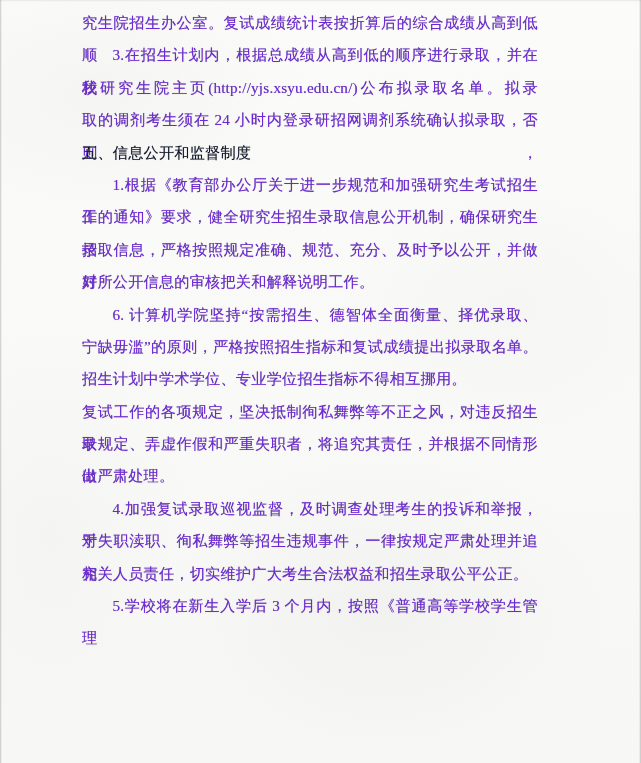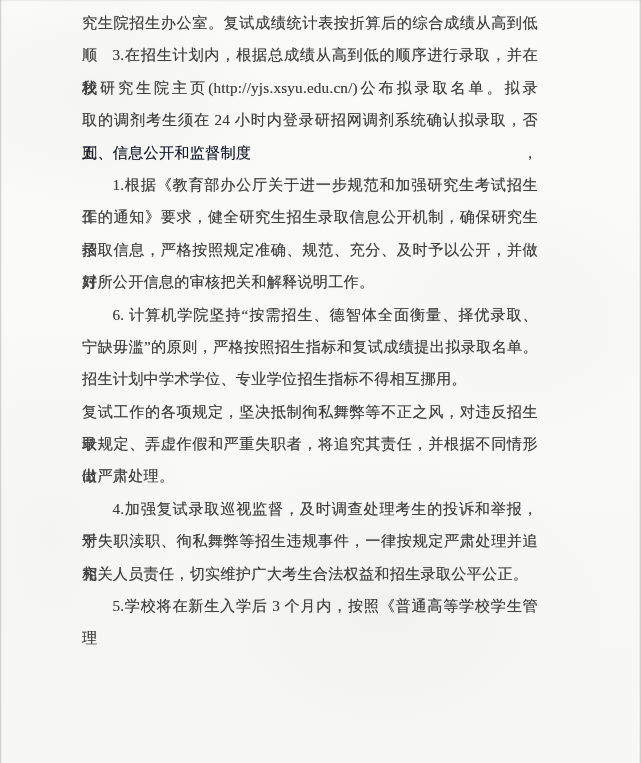--- a/index.html
+++ b/index.html
@@ -54,21 +54,21 @@
     left: 82px;
     top: 7px;
     width: 456px;
   }
   .doc-line {
     font-size: 15.2px;
     line-height: 32.4px;
     height: 32.4px;
     letter-spacing: 0.2px;
     white-space: nowrap;
-    color: #404040;
+    color: #6d28d9;
     text-shadow: 0 0 0.7px rgba(70,70,75,0.55);
   }
   .doc-line.justify {
     white-space: normal;
     text-align: justify;
     text-align-last: justify;
   }
   .doc-line.indent {
     text-indent: 30.5px;
     font-family: Liberation Serif, serif;

